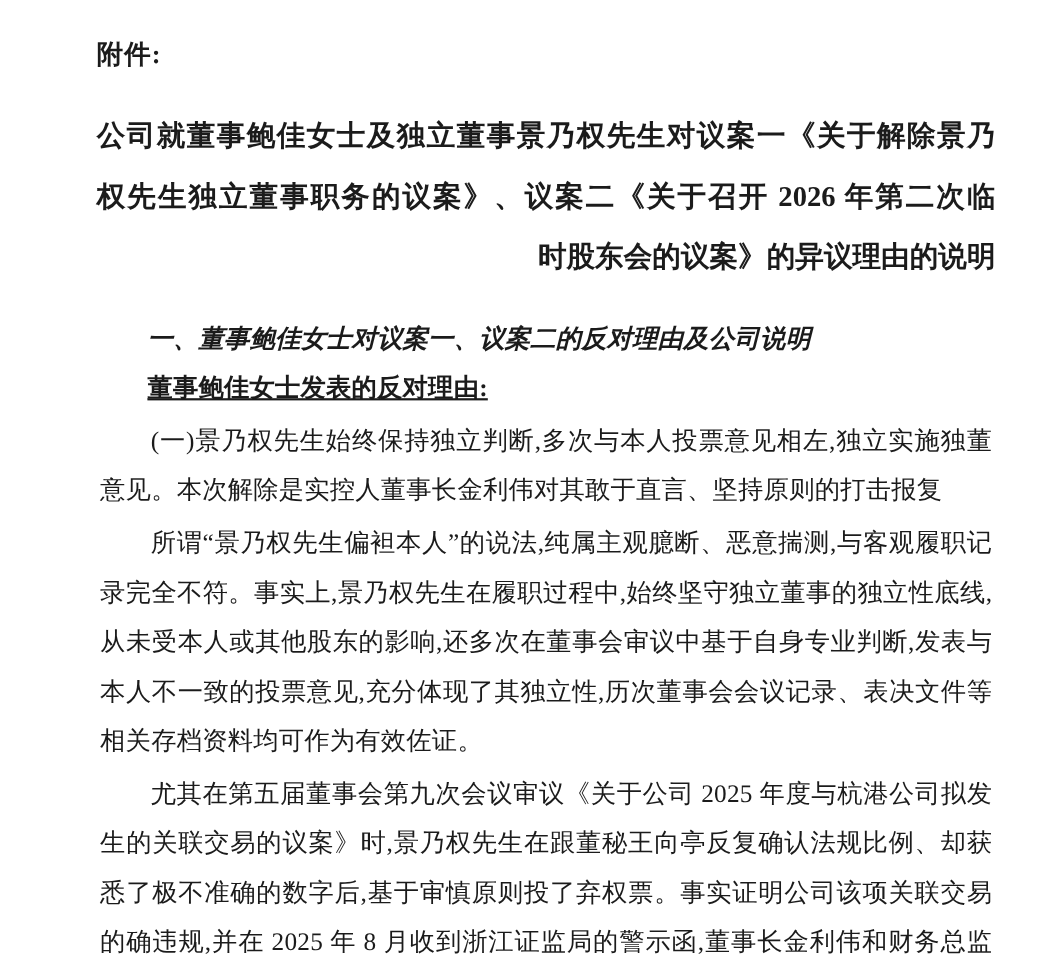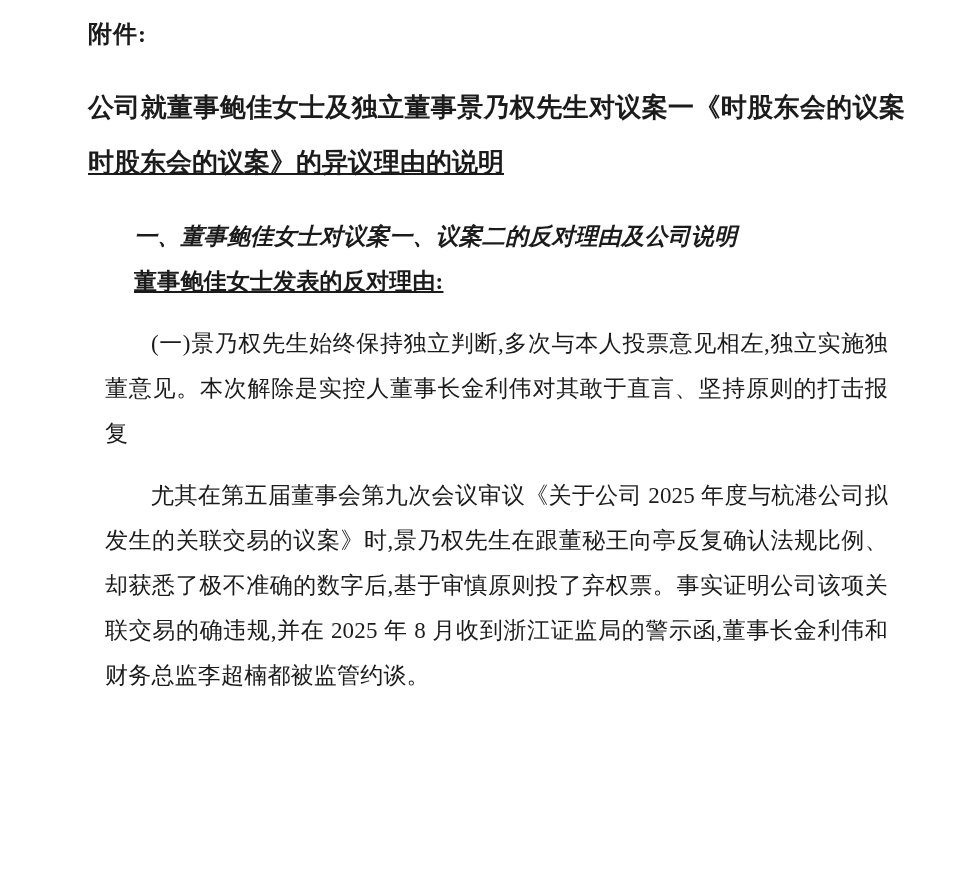--- a/index.html
+++ b/index.html
@@ -12,78 +12,79 @@
     height: 884px;
     overflow: hidden;
     font-family: "Liberation Serif", "DejaVu Serif", serif;
     color: #1b1b1b;
     -webkit-font-smoothing: antialiased;
   }
   .page {
     box-sizing: border-box;
     width: 960px;
     height: 884px;
-    padding: 12px 55px 0 88px;
+    padding: 28px 55px 0 88px;
     background: #ffffff;
     border-radius: 18px;
   }
   .attachment-label {
     font-size: 24px;
     line-height: 45px;
     font-weight: 700;
     letter-spacing: 1px;
   }
   .doc-title {
     margin-top: 23px;
     font-size: 26px;
     line-height: 55px;
     font-weight: 700;
   }
   .doc-title .title-line-just {
     text-align: justify;
     text-align-last: justify;
   }
   .doc-title .title-line-center {
-    text-align: left;
-    text-decoration: underline;
+    text-align: right;
   }
   .body-block {
     margin-top: 24px;
     font-size: 23px;
     line-height: 45px;
     letter-spacing: 0.2px;
   }
   .section-heading {
     font-weight: 700;
     text-indent: 2em;
     font-style: italic;
   }
   .sub-heading {
     font-weight: 700;
     text-indent: 2em;
     text-decoration: underline;
   }
   .para {
-    margin: 17px;
+    margin: 3px;
     text-indent: 2em;
     text-align: justify;
   }
 </style>
 </head>
 <body>
 
 <div class="page">
 
   <div class="attachment-label">附件:</div>
 
   <div class="doc-title">
-    <div class="title-line-just">公司就董事鲍佳女士及独立董事景乃权先生对议案一《时股东会的议案</div>
+    <div class="title-line-just">公司就董事鲍佳女士及独立董事景乃权先生对议案一《关于解除景乃</div>
+    <div class="title-line-just">权先生独立董事职务的议案》、议案二《关于召开 2026 年第二次临</div>
     <div class="title-line-center">时股东会的议案》的异议理由的说明</div>
   </div>
 
   <div class="body-block">
     <div class="section-heading">一、董事鲍佳女士对议案一、议案二的反对理由及公司说明</div>
     <div class="sub-heading">董事鲍佳女士发表的反对理由:</div>
     <p class="para">(一)景乃权先生始终保持独立判断,多次与本人投票意见相左,独立实施独董意见。本次解除是实控人董事长金利伟对其敢于直言、坚持原则的打击报复</p>
+    <p class="para">所谓“景乃权先生偏袒本人”的说法,纯属主观臆断、恶意揣测,与客观履职记录完全不符。事实上,景乃权先生在履职过程中,始终坚守独立董事的独立性底线,从未受本人或其他股东的影响,还多次在董事会审议中基于自身专业判断,发表与本人不一致的投票意见,充分体现了其独立性,历次董事会会议记录、表决文件等相关存档资料均可作为有效佐证。</p>
     <p class="para">尤其在第五届董事会第九次会议审议《关于公司 2025 年度与杭港公司拟发生的关联交易的议案》时,景乃权先生在跟董秘王向亭反复确认法规比例、却获悉了极不准确的数字后,基于审慎原则投了弃权票。事实证明公司该项关联交易的确违规,并在 2025 年 8 月收到浙江证监局的警示函,董事长金利伟和财务总监李超楠都被监管约谈。</p>
   </div>
 
 </div>
 
 </body></html>

